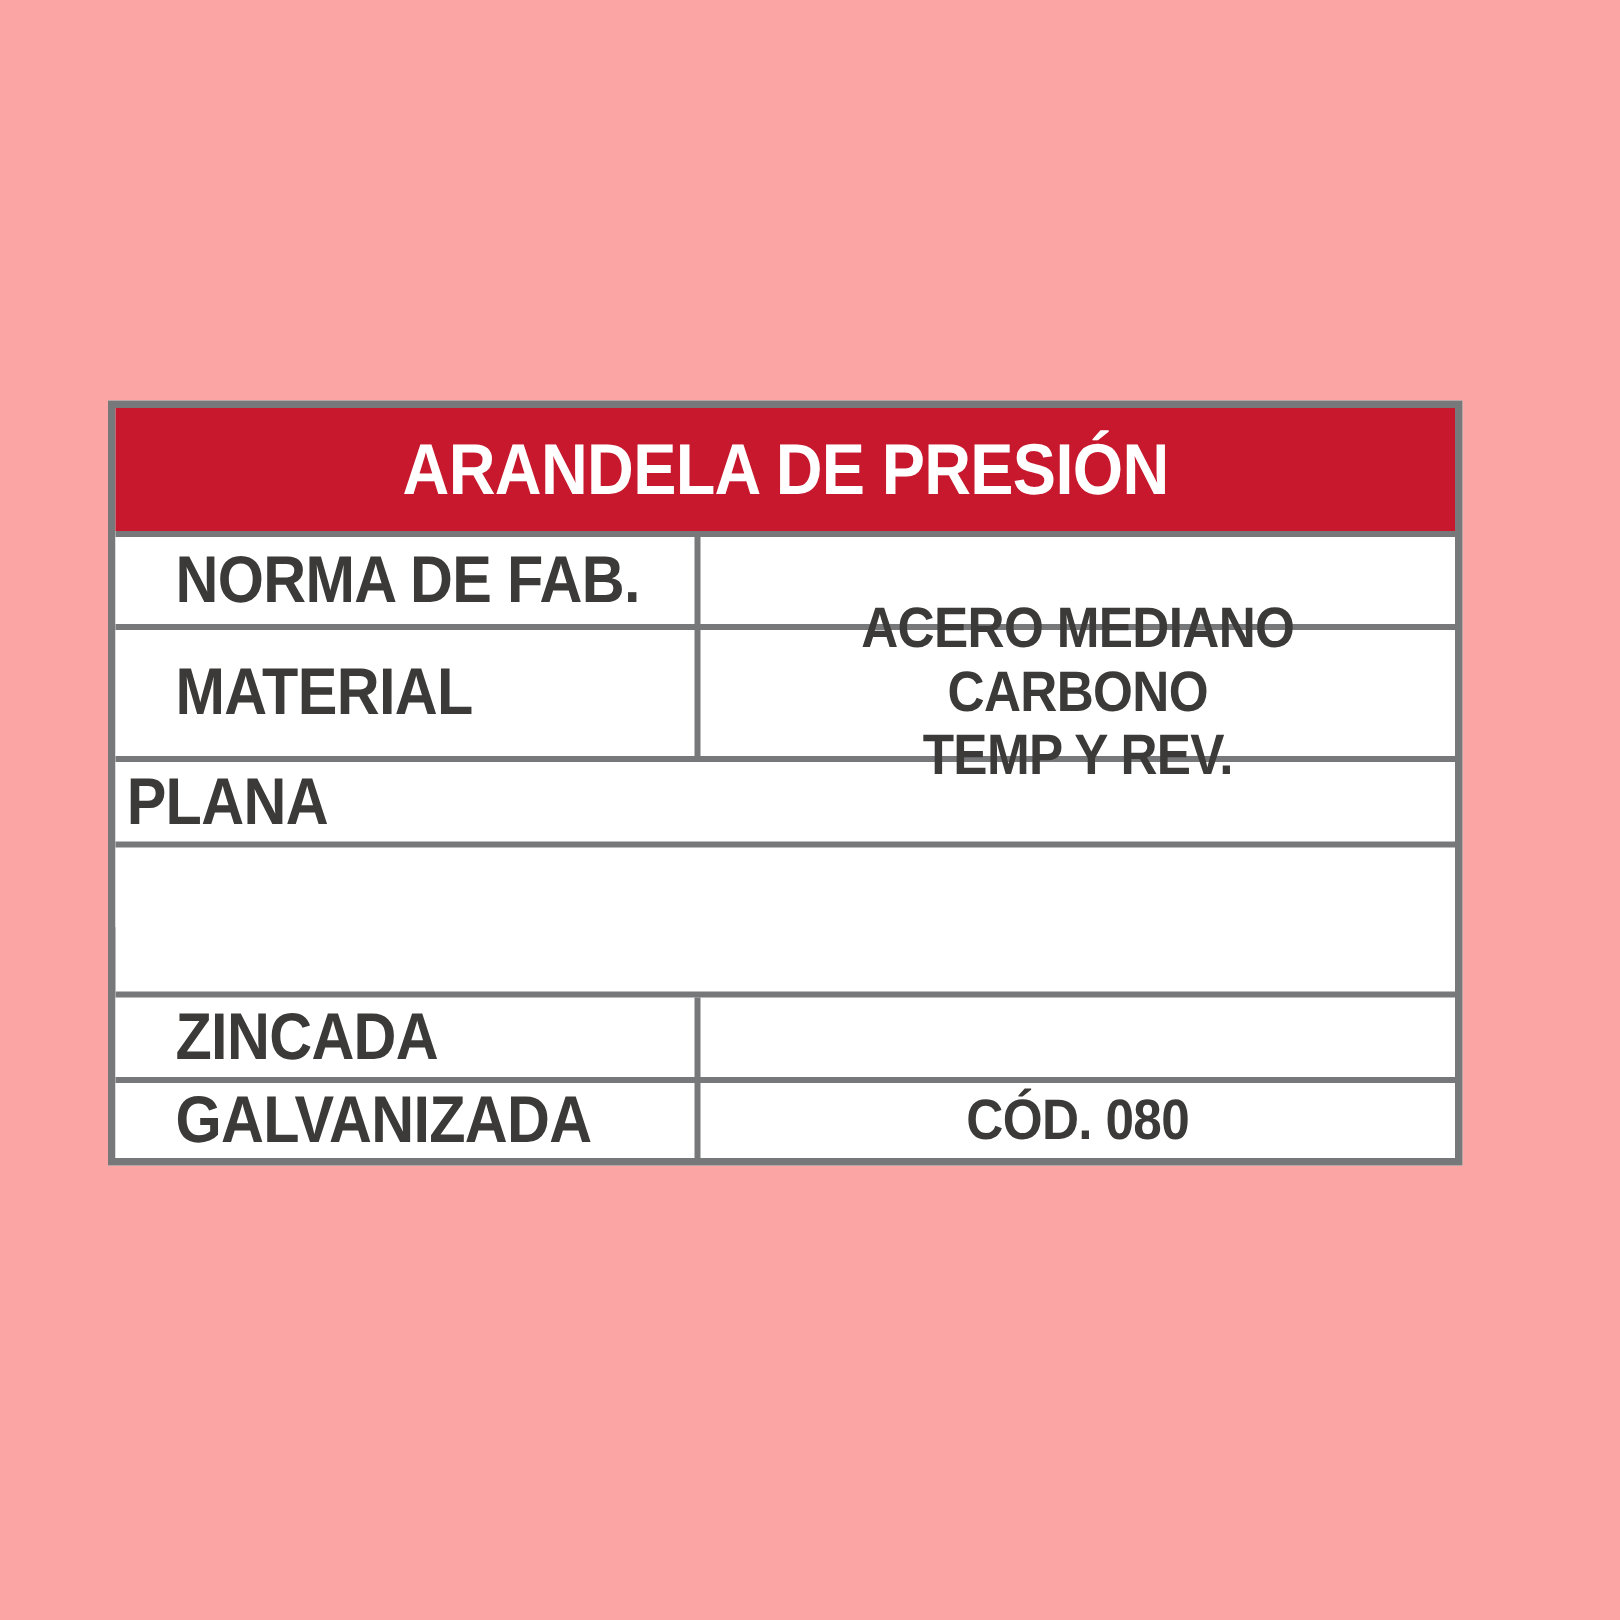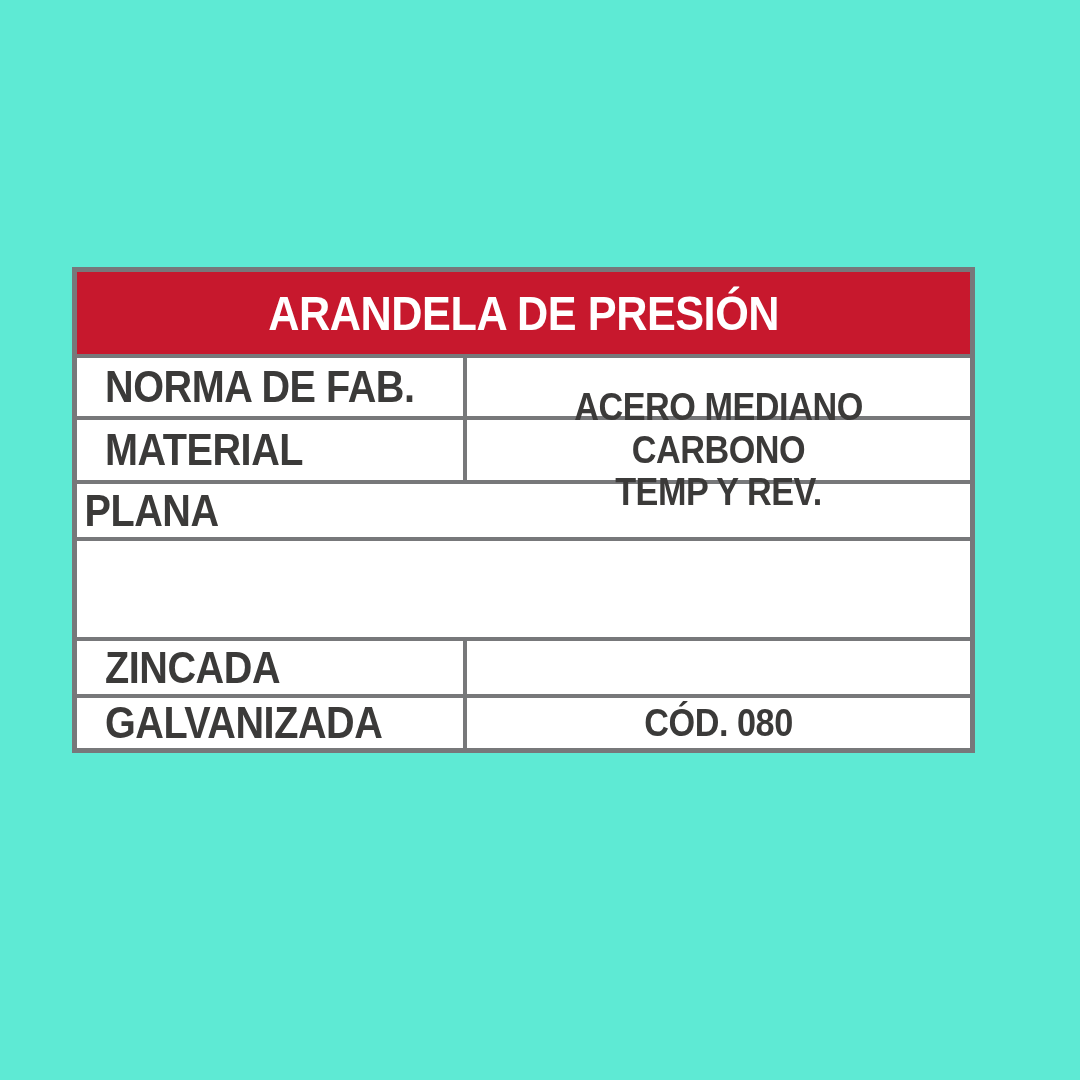--- a/index.html
+++ b/index.html
@@ -3,21 +3,21 @@
 <meta charset="utf-8">
 <style>
   * { margin: 0; padding: 0; box-sizing: border-box; }
   html, body { width: 1080px; height: 1080px; background: #ffffff; }
   body { font-family: "Liberation Sans", sans-serif; }
 
   .canvas {
     position: relative;
     width: 1080px;
     height: 1080px;
-    background: #5eead4;
+    background: #fca5a5;
     overflow: hidden;
   }
 
   .spec-table {
     position: absolute;
     left: 72px;
     top: 267px;
     width: 903px;
     border: 5px solid var(--border, #77787a);
     background: var(--cell-bg, #ffffff);
@@ -49,21 +49,21 @@
   .cell {
     display: flex;
     align-items: center;
     color: var(--cell-text, #3b3a39);
     font-weight: 700;
   }
 
   .cell-label {
     width: 390px;
     border-right: 4px solid var(--border, #77787a);
-    padding-left: 28px;
+    padding-left: 40px;
     justify-content: flex-start;
   }
   .cell-label .txt {
     font-size: 44px;
     letter-spacing: -0.5px;
     transform: scaleX(0.9);
     transform-origin: left center;
     white-space: nowrap;
   }
 
@@ -89,21 +89,21 @@
   }
   .cell-span .txt {
     font-size: 44px;
     letter-spacing: -0.5px;
     transform: scaleX(0.9);
     transform-origin: center;
     white-space: nowrap;
   }
 
   .h-norma { height: 62px; }
-  .h-material { height: 64px; }
+  .h-material { height: 88px; }
   .h-resistencia { height: 57px; }
   .h-plana { height: 57px; }
   .h-negra { height: 57px; }
   .h-zincada { height: 57px; margin-top: 43px; }
   .h-galvanizada { height: 54px; }
 </style>
 </head>
 <body>
 
 <div class="canvas">

